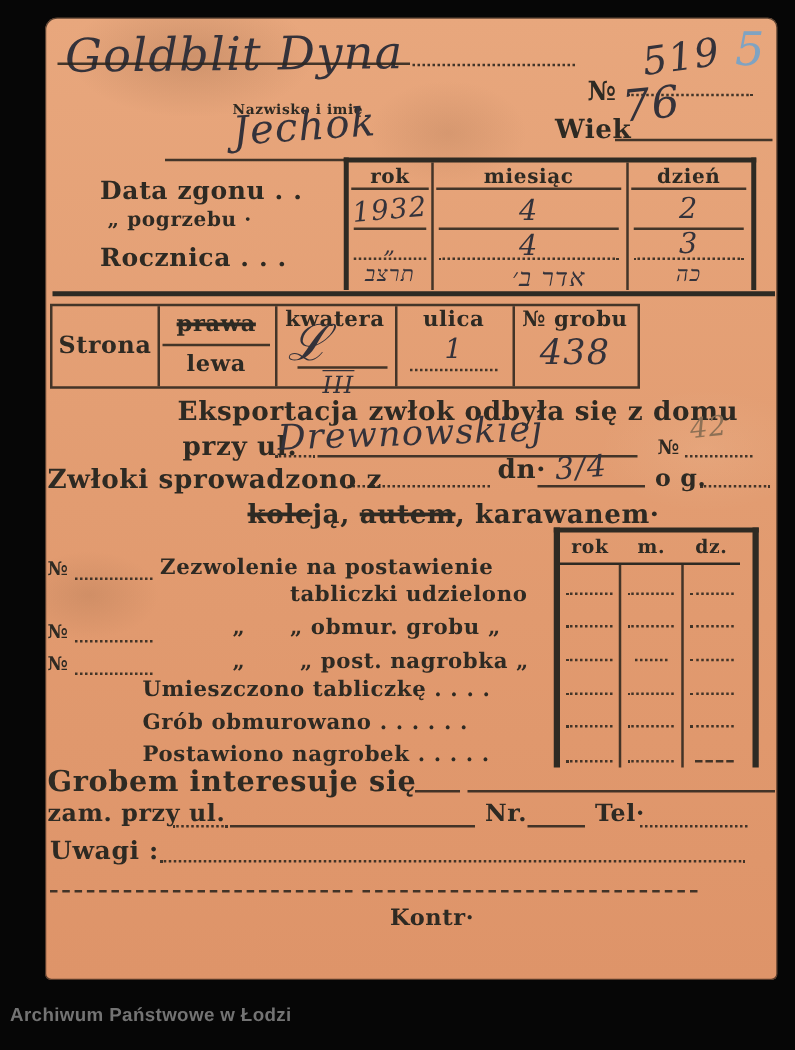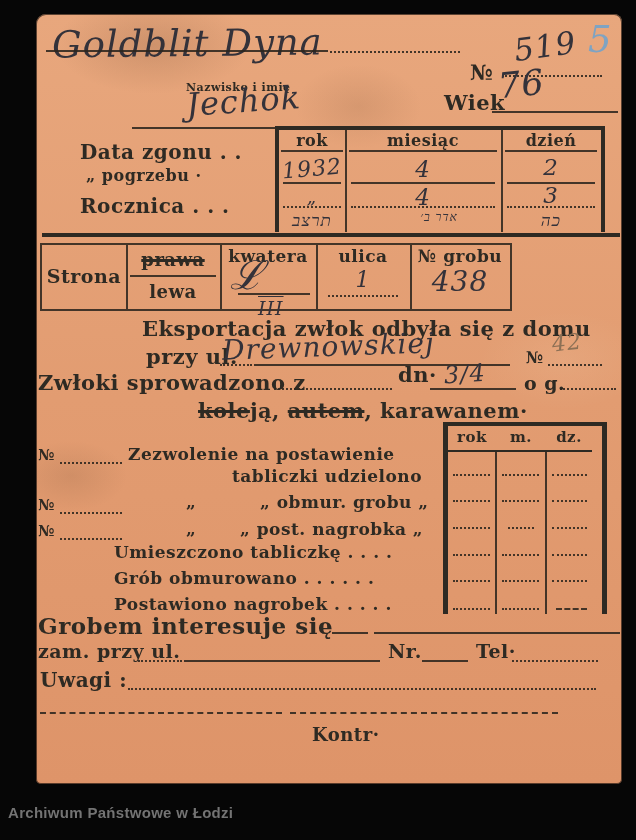--- a/index.html
+++ b/index.html
@@ -87,21 +87,21 @@
     <div class="line" style="left:228px;top:52px;width:88px;"></div>
 
     <div class="abs hw ctr" style="left:0;top:56px;width:66px;font-size:18px;">„</div>
     <div class="abs hw ctr" style="left:66px;top:54px;width:156px;font-size:23px;">4</div>
     <div class="abs hw ctr" style="left:222px;top:52px;width:100px;font-size:23px;">3</div>
     <div class="dotline" style="left:4px;top:76px;width:58px;"></div>
     <div class="dotline" style="left:72px;top:76px;width:144px;"></div>
     <div class="dotline" style="left:228px;top:76px;width:88px;"></div>
 
     <div class="abs hw ctr" style="left:0;top:80px;width:66px;font-size:17px;">תרצב</div>
-    <div class="abs hw ctr" style="left:66px;top:80px;width:188px;font-size:12px;">אדר ב׳</div>
+    <div class="abs hw ctr" style="left:66px;top:80px;width:188px;font-size:20px;">אדר ב׳</div>
     <div class="abs hw ctr" style="left:222px;top:80px;width:100px;font-size:17px;">כה</div>
   </div>
 
   <div class="hband" style="left:6px;top:219px;width:578px;height:4px;"></div>
 
   <div class="abs" style="left:4px;top:229px;width:468px;height:64px;border:2px solid var(--ink-soft);">
     <div class="vline" style="left:84px;top:0;height:64px;"></div>
     <div class="vline" style="left:178px;top:0;height:64px;"></div>
     <div class="vline" style="left:274px;top:0;height:64px;"></div>
     <div class="vline" style="left:368px;top:0;height:64px;"></div>
@@ -148,21 +148,21 @@
   </div>
 
   <div class="abs print" style="left:2px;top:432px;font-size:15px;">№</div>
   <div class="dotline" style="left:24px;top:448px;width:62px;"></div>
   <div class="abs print" style="left:92px;top:430px;font-size:17px;">Zezwolenie na  postawienie</div>
   <div class="abs print" style="left:196px;top:452px;font-size:17px;">tabliczki udzielono</div>
 
   <div class="abs print" style="left:2px;top:482px;font-size:15px;">№</div>
   <div class="dotline" style="left:24px;top:498px;width:62px;"></div>
   <div class="abs print" style="left:150px;top:478px;font-size:17px;">„</div>
-  <div class="abs print" style="left:224px;top:478px;font-size:17px;">„  obmur. grobu „</div>
+  <div class="abs print" style="left:196px;top:478px;font-size:17px;">„  obmur. grobu „</div>
 
   <div class="abs print" style="left:2px;top:508px;font-size:15px;">№</div>
   <div class="dotline" style="left:24px;top:524px;width:62px;"></div>
   <div class="abs print" style="left:150px;top:505px;font-size:17px;">„</div>
   <div class="abs print" style="left:204px;top:505px;font-size:17px;">„ post. nagrobka „</div>
 
   <div class="abs" style="left:407px;top:408px;width:154px;height:188px;
        border-left:5px solid var(--ink);border-right:5px solid var(--ink);border-top:4px solid var(--ink);">
     <div class="abs print ctr" style="left:0;top:2px;width:48px;font-size:15px;">rok</div>
     <div class="abs print ctr" style="left:48px;top:2px;width:50px;font-size:15px;">m.</div>

